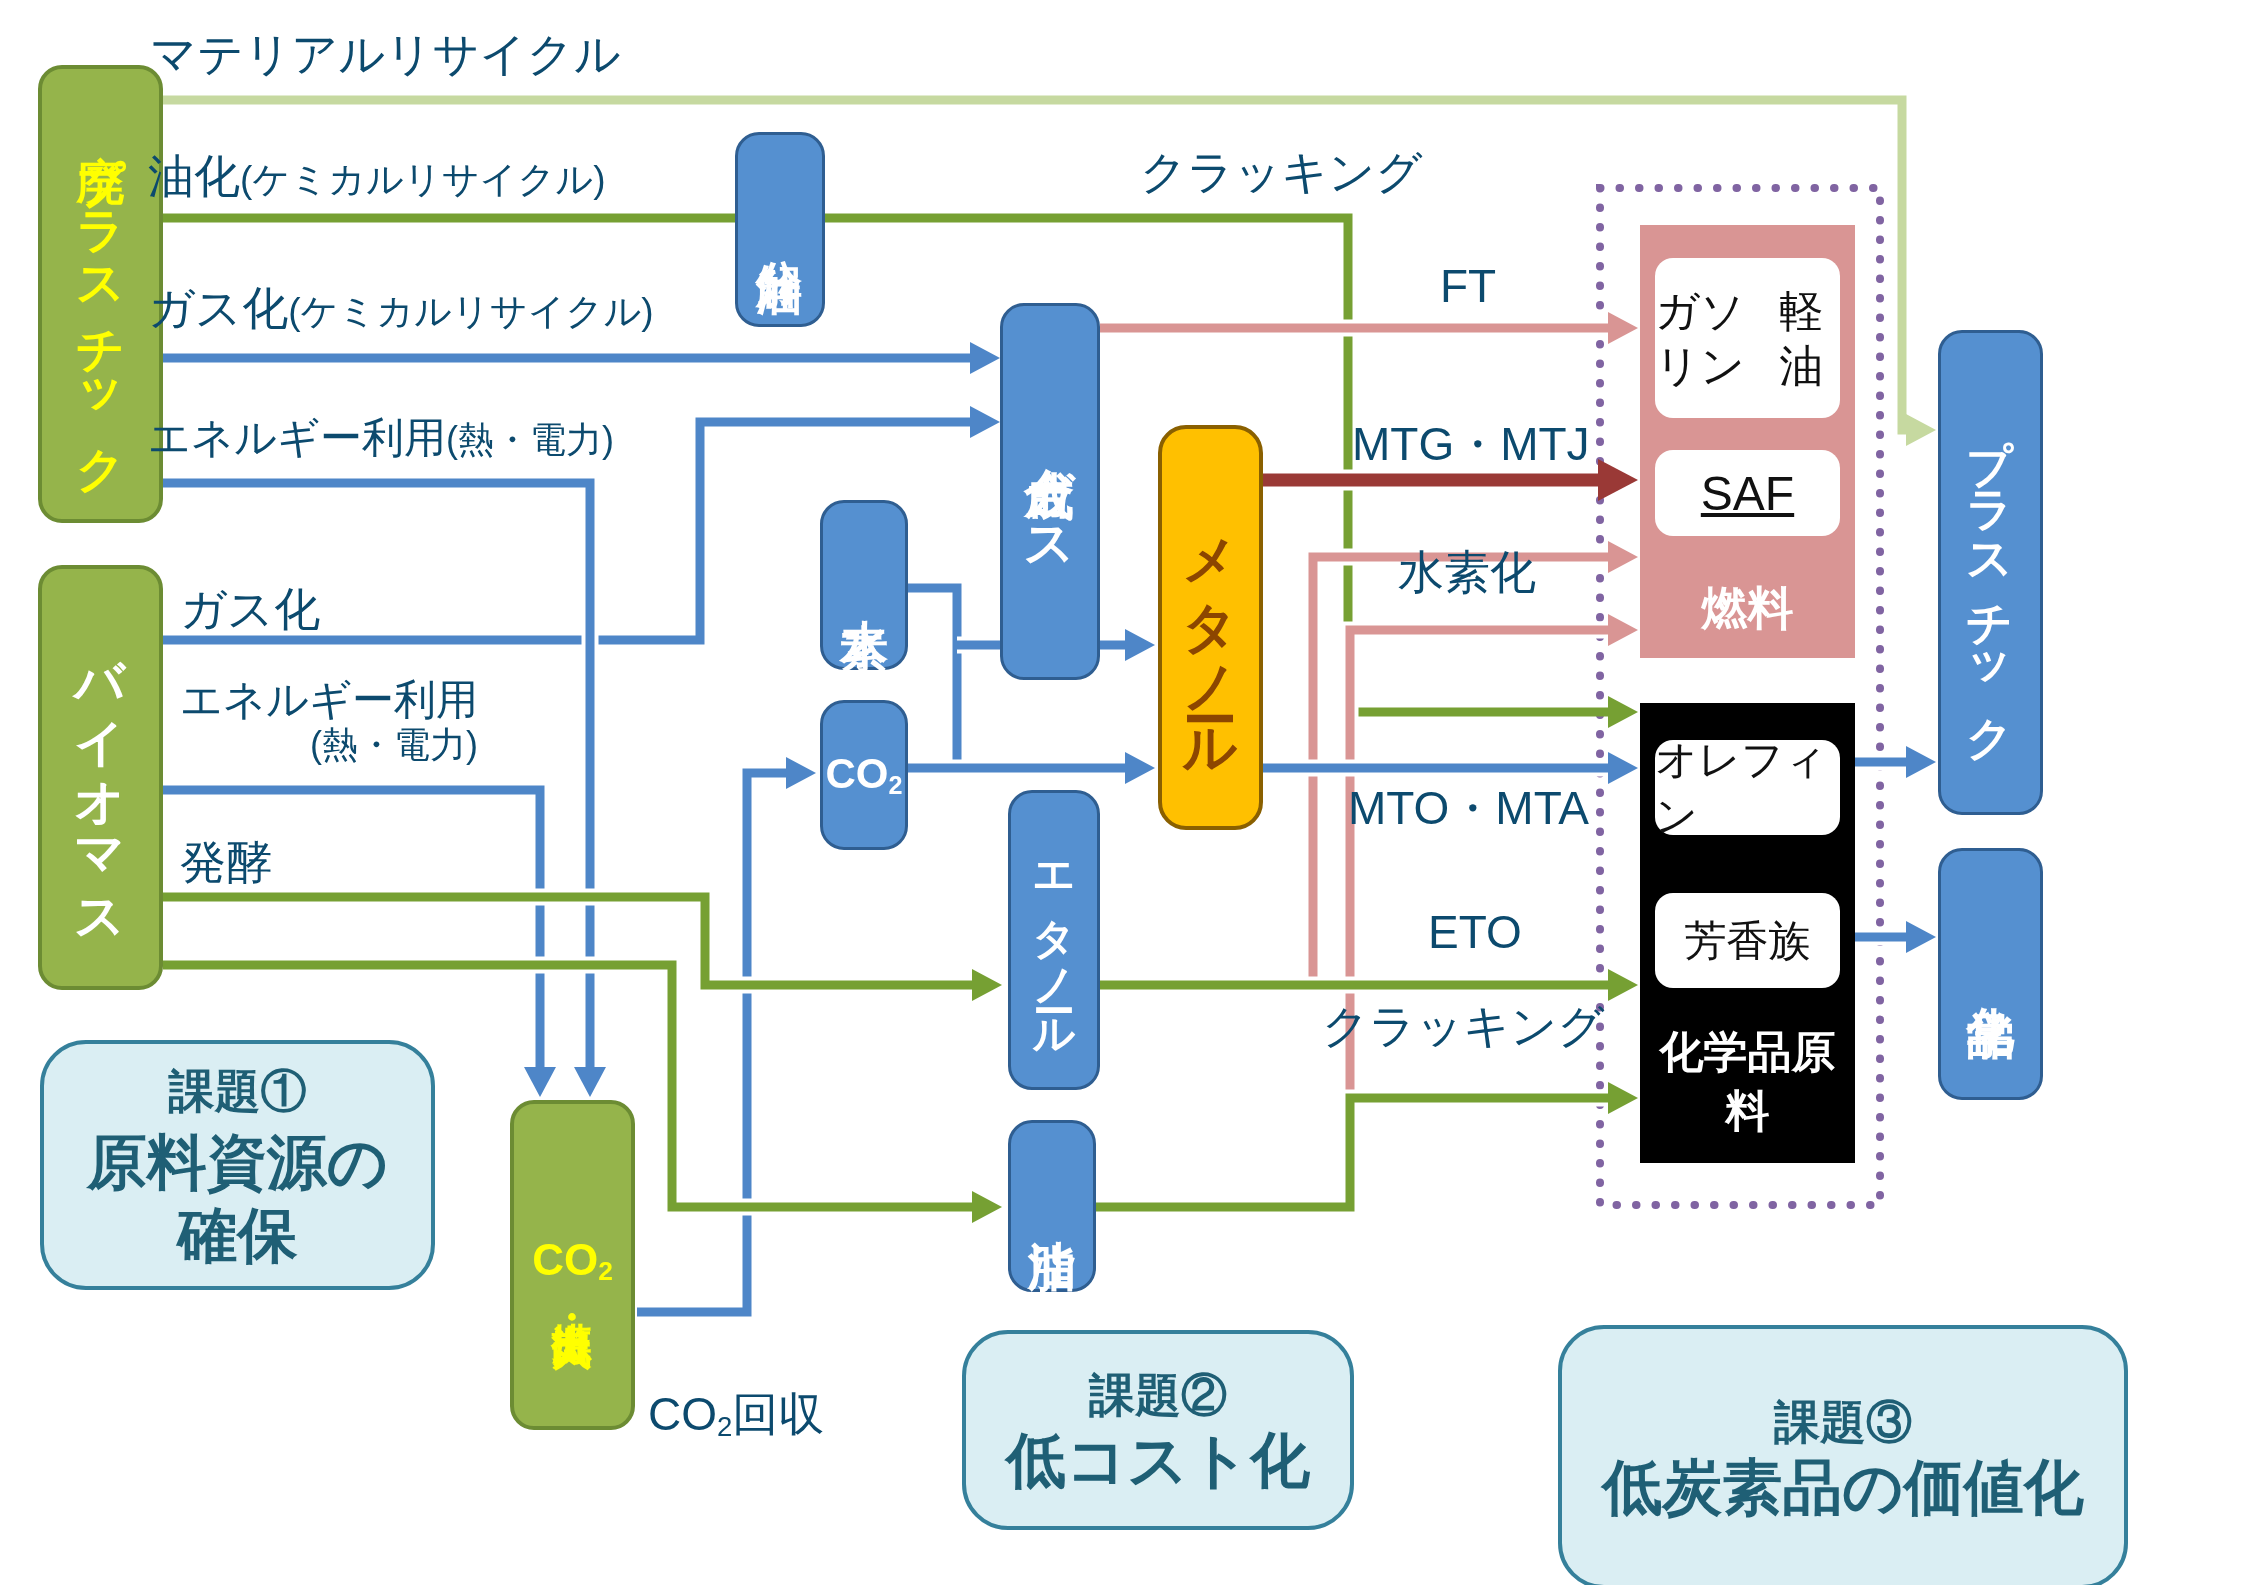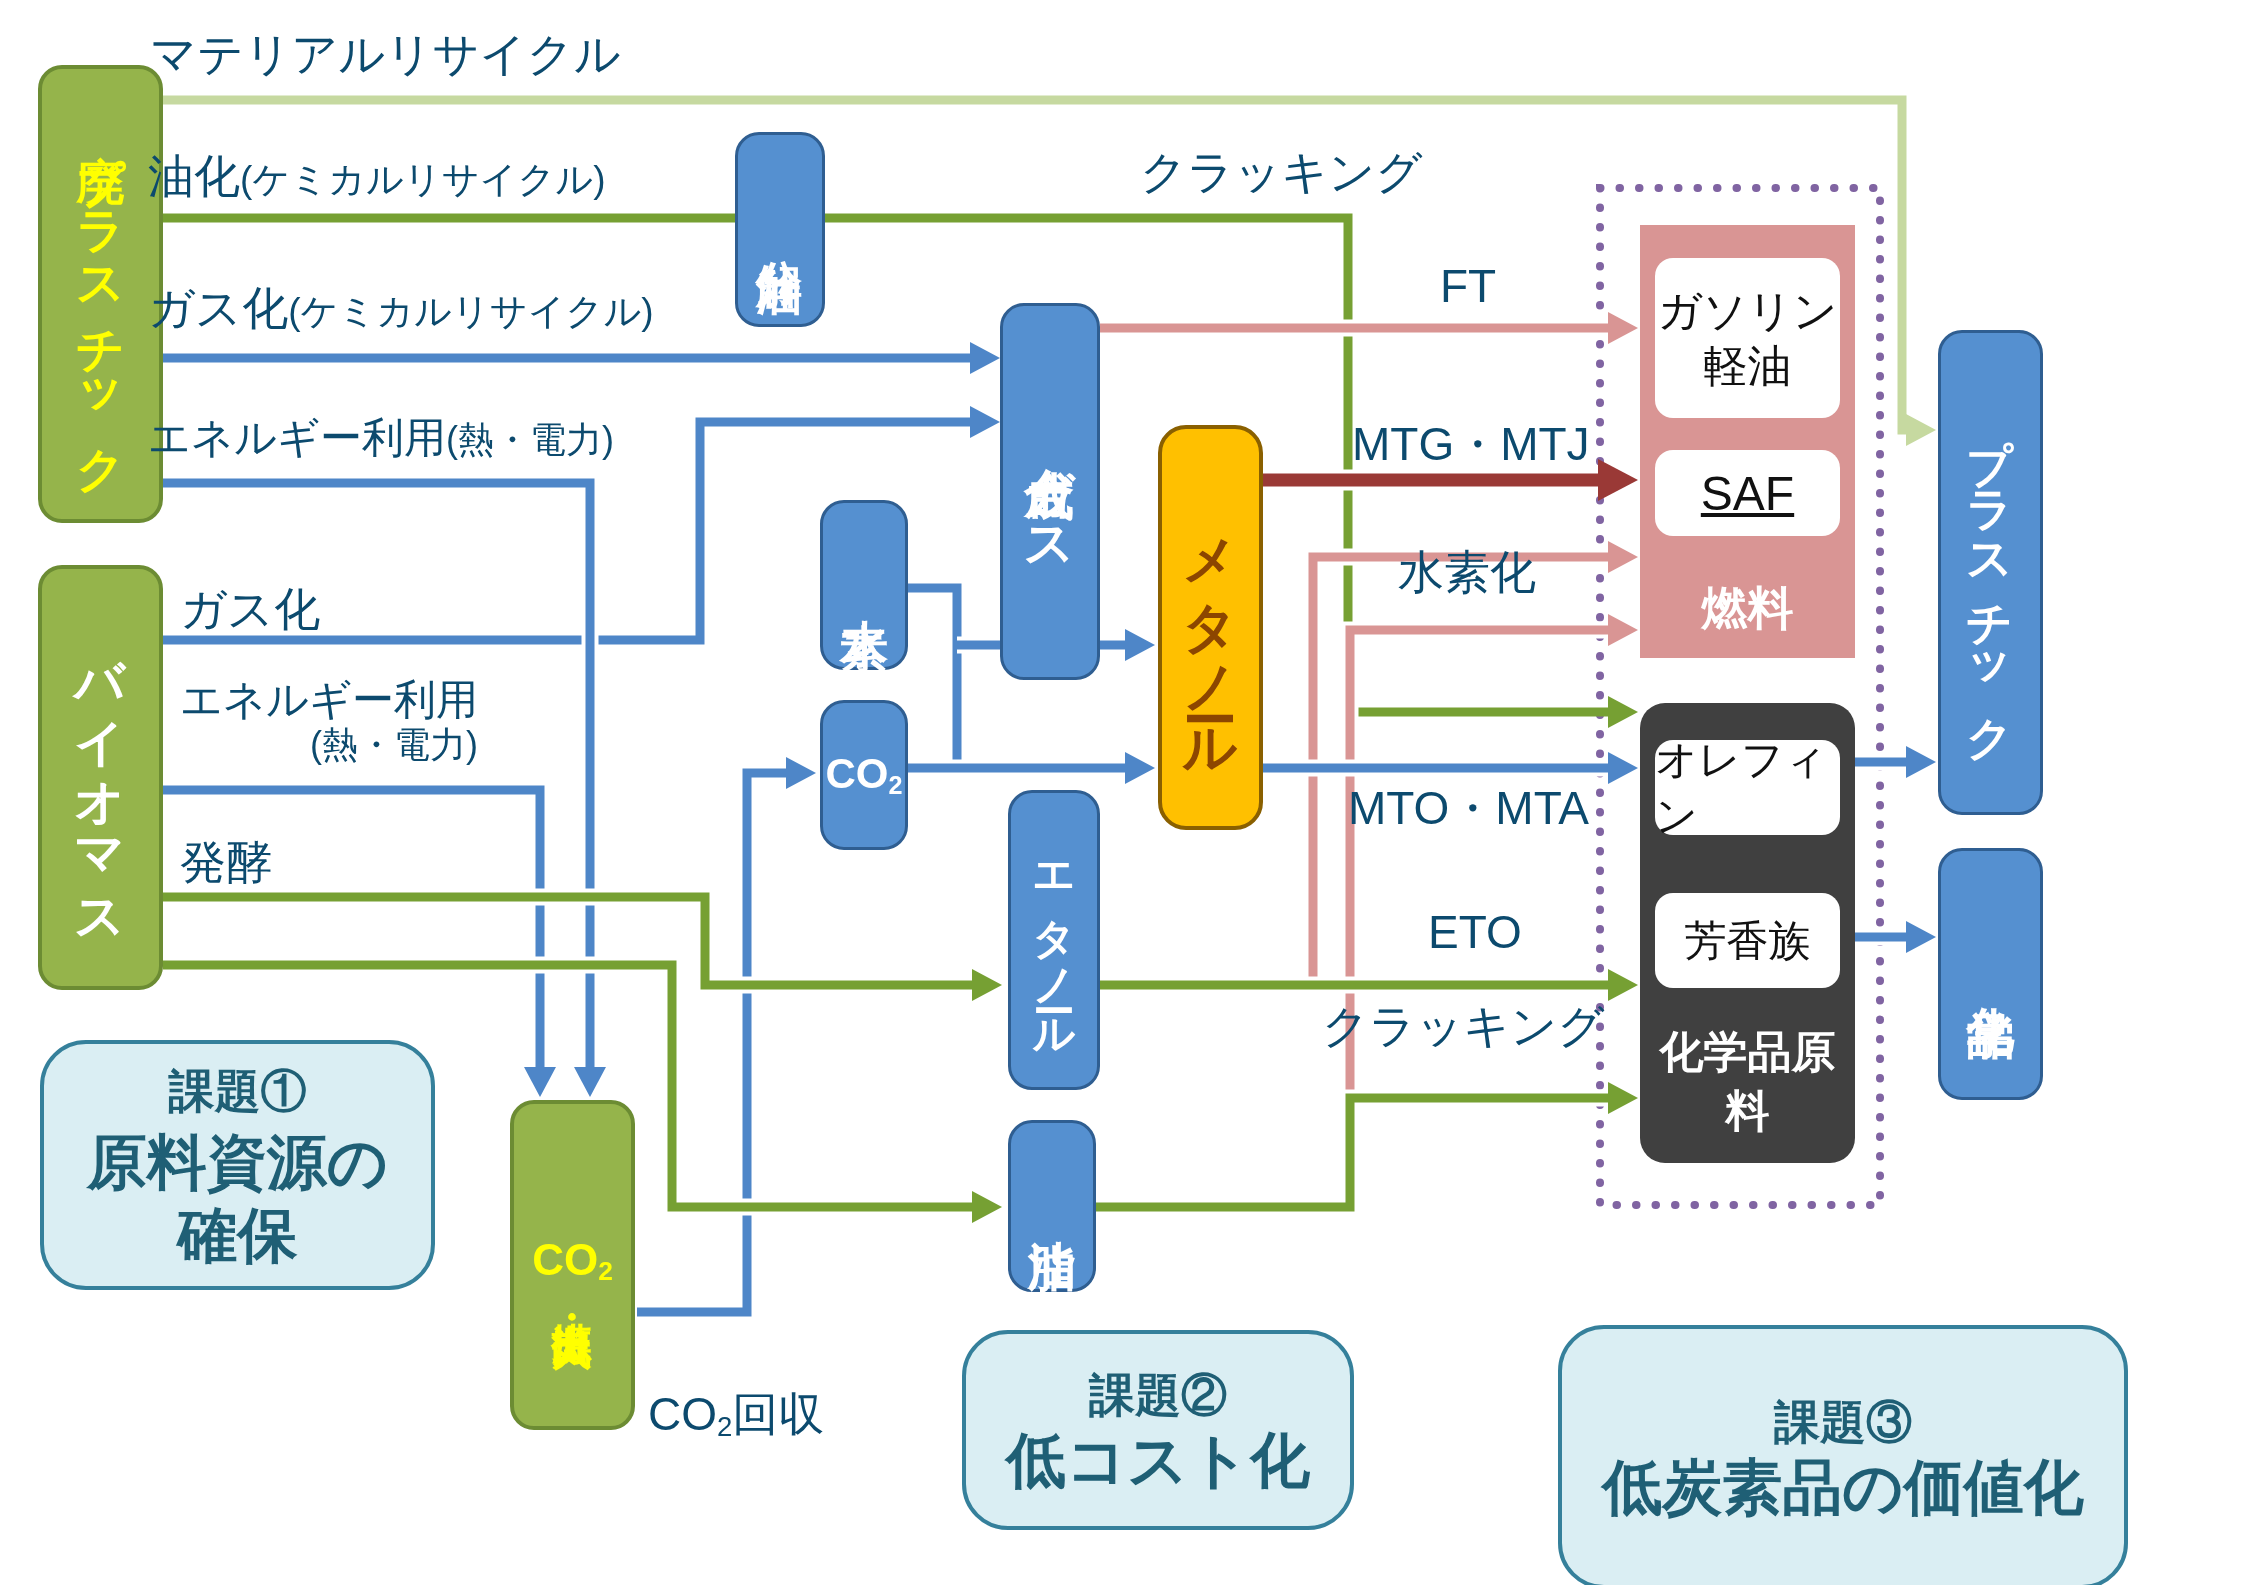--- a/index.html
+++ b/index.html
@@ -18,22 +18,22 @@
   
   .node{position:absolute;display:flex;align-items:center;justify-content:center;
         border-radius:24px;box-sizing:border-box;text-align:center;}
   .green-node{background:#95B44B;border:4px solid #6C8C33;}
   .blue-node{background:#5590D0;border:3px solid #2F5E91;color:#ffffff;}
   .vt{writing-mode:vertical-rl;text-orientation:upright;font-weight:bold;letter-spacing:4px;}
   .yellow{color:#FFFF00;}
   .methanol{background:#FFC000;border:4px solid #8A6000;color:#8C4600;border-radius:28px;}
   .group{position:absolute;box-sizing:border-box;}
   .fuel-group{background:#D99594;}
-  .chem-group{background:#404040;border-radius:25px;}
-  .white-card{position:absolute;background:#ffffff;border-radius:18px;display:flex;flex-direction:column;
+  .chem-group{background:#000000;}
+  .white-card{position:absolute;background:#ffffff;border-radius:18px;display:flex;flex-direction:row;
               align-items:center;justify-content:center;color:#111;font-weight:normal;}
   .group-label{position:absolute;left:0;right:0;text-align:center;color:#ffffff;font-weight:bold;}
   .challenge{position:absolute;background:#DAEEF3;border:4px solid #35809B;border-radius:46px;
              color:#1F5F75;text-align:center;box-sizing:border-box;
              display:flex;flex-direction:column;align-items:center;justify-content:center;}
   .challenge .no{font-size:46px;font-weight:bold;}
   .challenge .big{font-size:60px;font-weight:bold;line-height:1.12;}
   .lbl{position:absolute;color:#0c4a6e;white-space:nowrap;line-height:1.15;}
   .lbl .main{font-size:46px;}
   .lbl .note{font-size:37px;}

